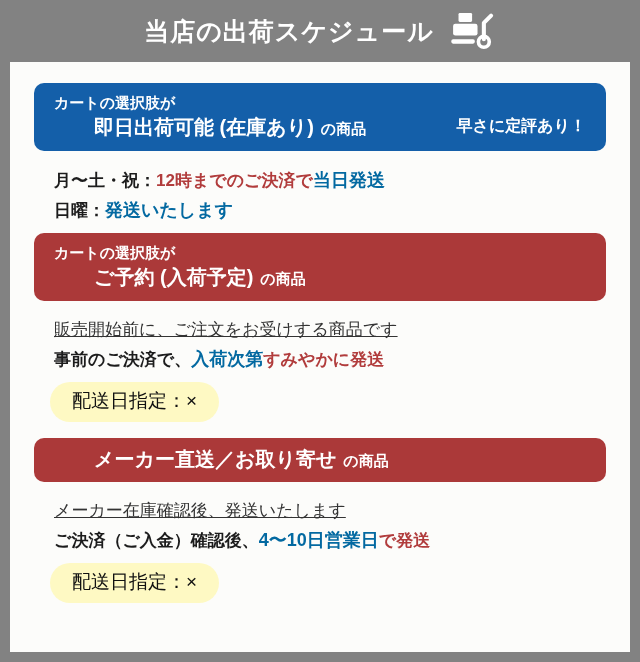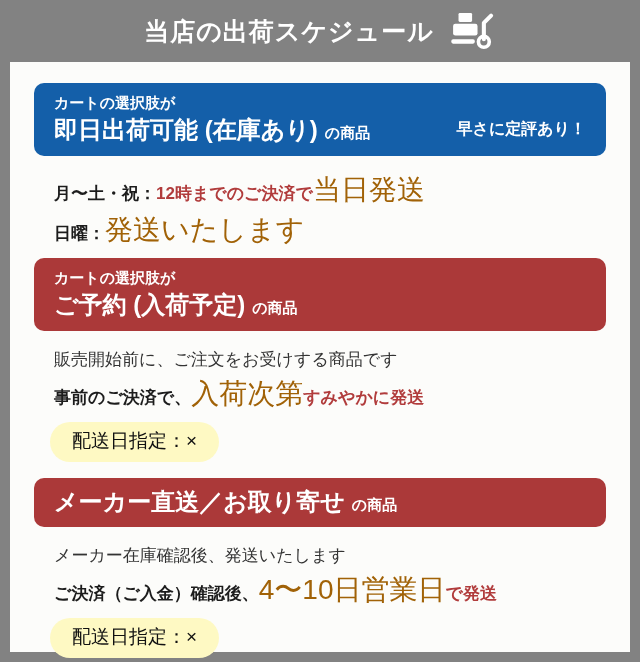--- a/index.html
+++ b/index.html
@@ -22,31 +22,31 @@
     padding:21px 24px 0; box-sizing:border-box;
   }
   .hdr {
     border-radius:10px; color:#ffffff;
     padding:9px 20px 11px;
     display:flex; justify-content:space-between;
   }
   .hdr-blue { background:#145fa9; }
   .hdr-red  { background:#ab3939; }
   .hdr-top  { font-size:15px; font-weight:bold; line-height:1.45; }
-  .hdr-main { font-size:24px; font-weight:bold; line-height:1.3; }
+  .hdr-main { font-size:20px; font-weight:bold; line-height:1.3;margin-left:40px; }
   .hdr-suffix { font-size:15px; font-weight:bold; margin-left:7px;margin-top:20px; }
   .hdr-badge { font-size:16px; font-weight:bold; align-self:center; margin-top:22px; white-space:nowrap; }
   .hdr-oneline { padding:8px 20px 10px; }
 
   .body-block { margin:20px 0 0 20px; }
   .line { line-height:1.0; margin-bottom:12px; }
   .t-label   { font-weight:bold; color:#1c1c1c; font-size:17px; }
-  .t-plain   { font-weight:normal; color:#333333; font-size:17px; }
+  .t-plain   { font-weight:normal; color:#333333; font-size:17px;text-decoration:underline; }
   .t-red     { color:#b13c3c; font-weight:bold; font-size:17px; }
-  .t-red-big { color:#a16207; font-weight:normal; font-size:28px; }
+  .t-red-big { color:#0369a1; font-weight:bold; font-size:18px; }
 
   .pill {
     display:inline-block; background:#fef9c3; border-radius:999px;
     padding:6px 22px 8px; font-size:19px; font-weight:normal; color:#111111;
     margin:2px 0 0 16px;
   }
   .mt-sm { margin-top:14px; }
   .mt-md { margin-top:16px; }
   .icon-truck { display:block; }
 </style>

